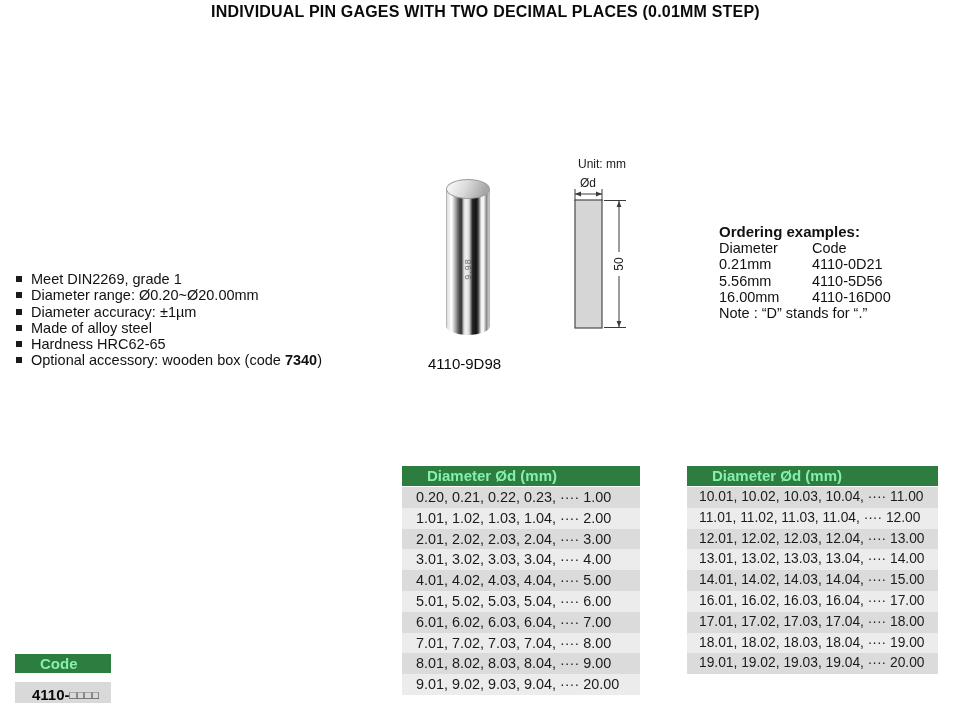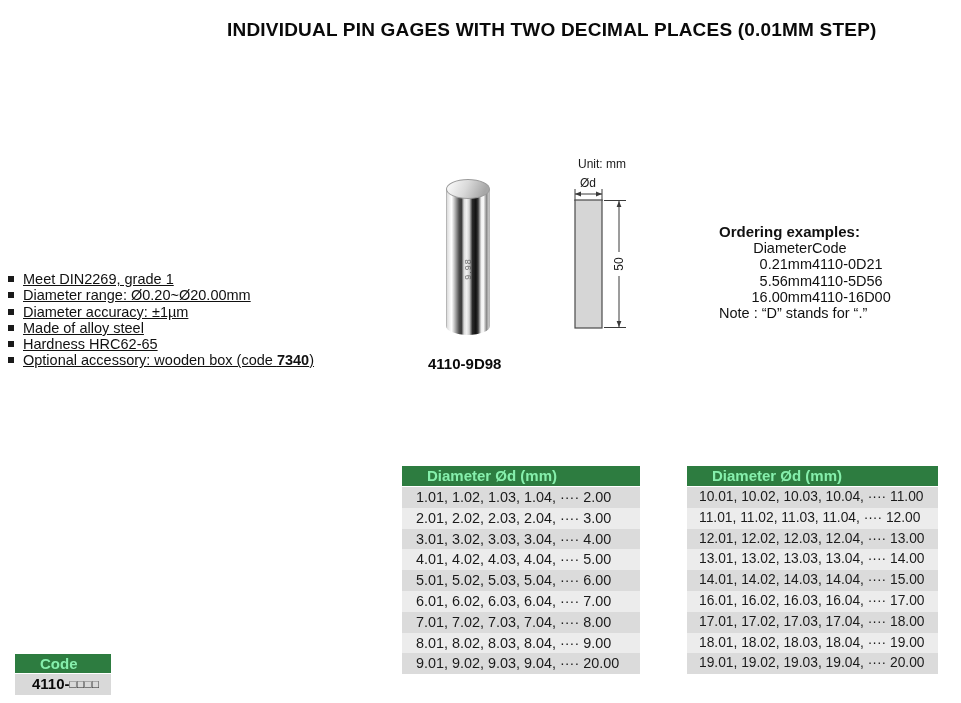--- a/index.html
+++ b/index.html
@@ -2,25 +2,25 @@
 <html><head>
 <meta charset="utf-8">
 <style>
   html,body{margin:0;padding:0;}
   body{
     width:961px;height:703px;position:relative;overflow:hidden;
     background:#ffffff;color:#111;
     font-family:"Liberation Sans","DejaVu Sans",sans-serif;
   }
   .title{
-    position:absolute;left:211px;top:3px;margin:16px;
-    font-size:19px;font-weight:bold;letter-spacing:.2px;white-space:nowrap;color:#0a0a0a;
+    position:absolute;left:211px;top:3px;margin:0;
+    font-size:16px;font-weight:bold;letter-spacing:.2px;white-space:nowrap;color:#0a0a0a;
   }
   
-  .features{position:absolute;left:8px;top:271px;list-style:none;margin:0;padding:0;text-decoration:underline;}
+  .features{position:absolute;left:16px;top:271px;list-style:none;margin:0;padding:0;}
   .feat{display:flex;align-items:flex-start;gap:9px;font-size:14.5px;line-height:16.3px;white-space:nowrap;}
   .sq{flex:0 0 auto;width:6px;height:6px;background:#1a1a1a;margin-top:5px;}
   
   .pin{position:absolute;left:446px;top:179px;width:44px;height:156px;}
   .pin-body{
     position:absolute;left:0;top:10px;width:44px;height:146px;
     border-radius:0 0 50% 50% / 0 0 9px 9px;
     background:linear-gradient(90deg,
       #9f9f9f 0%,#dedede 3%,#f5f5f5 9%,#ffffff 13%,
       #b9b9b9 20%,#4d4d4d 30%,#383838 35%,#dcdcdc 41%,
@@ -31,50 +31,50 @@
   }
   .pin-top{
     position:absolute;left:0;top:0;width:44px;height:20px;border-radius:50%;
     background:linear-gradient(115deg,#f6f6f6 10%,#d9d9d9 45%,#a7a7a7 85%);
     border:1px solid #9b9b9b;box-sizing:border-box;z-index:2;
   }
   .engrave{
     position:absolute;left:50%;top:58%;transform:translate(-50%,-50%) rotate(180deg);
     writing-mode:vertical-rl;font-size:9px;letter-spacing:1px;color:rgba(70,70,70,.75);z-index:3;
   }
-  .model{position:absolute;left:428px;top:355px;font-size:15px;font-weight:bold;color:#0a0a0a;}
+  .model{position:absolute;left:428px;top:355px;font-size:15px;font-weight:normal;color:#0a0a0a;}
   
   .drawing{position:absolute;left:558px;top:155px;}
   .dtext{font-family:"Liberation Sans","DejaVu Sans",sans-serif;font-size:12px;fill:#1a1a1a;}
   
   .ordering{position:absolute;left:719px;top:224px;font-size:14.5px;line-height:16.2px;white-space:nowrap;}
   .ord-title{font-weight:bold;font-size:15px;}
-  .ord-d{display:inline-block;width:93px;text-align:right;}
+  .ord-d{display:inline-block;width:93px;}
   
   .dtable{position:absolute;top:466px;}
   .dtable-left{left:402px;width:238px;}
   .dtable-right{left:687px;width:251px;}
   .thead{
     background:#2d7c40;color:#86efac;font-weight:bold;font-size:15px;
     height:21px;line-height:20px;padding-left:25px;box-sizing:border-box;
     border-bottom:1px solid #fff;white-space:nowrap;
   }
   .trow{
     height:20.8px;line-height:20.8px;font-size:14.4px;padding-left:14px;
     box-sizing:border-box;white-space:nowrap;color:#1b1b1b;
   }
   .trow:nth-child(odd){background:#ececec;}
   .trow:nth-child(even){background:#dbdbdb;}
   .dtable-right .trow{font-size:13.8px;padding-left:12px;}
   
   .codebox{position:absolute;left:15px;top:654px;width:96px;}
   .codebox .thead{height:20px;line-height:19px;}
   .code-val{
-    background:#d9d9d9;height:21px;line-height:20px;padding-left:17px;
-    font-size:15px;font-weight:bold;color:#0a0a0a;white-space:nowrap;box-sizing:border-box;
+    background:#d9d9d9;height:21px;line-height:25px;padding-left:17px;
+    font-size:15px;font-weight:bold;color:#0a0a0a;white-space:nowrap;box-sizing:border-box;margin-top:8px;
   }
   .squares{font-weight:400;font-size:11.5px;letter-spacing:.5px;position:relative;top:-1px;color:#1b1b1b;}
 </style>
 </head>
 <body>
 
 <div>
 
   <h1 class="title">INDIVIDUAL PIN GAGES WITH TWO DECIMAL PLACES (0.01MM STEP)</h1>
 
@@ -145,20 +145,21 @@
       <span class="ord-d">5.56mm</span><span>4110-5D56</span>
     </div>
     <div class="ord-row">
       <span class="ord-d">16.00mm</span><span>4110-16D00</span>
     </div>
     <div class="ord-note">Note : “D” stands for “.”</div>
   </div>
 
   <div class="dtable dtable-left">
     <div class="thead">Diameter Ød (mm)</div>
+    <div class="trow">0.20, 0.21, 0.22, 0.23, ···· 1.00</div>
     <div class="trow">1.01, 1.02, 1.03, 1.04, ···· 2.00</div>
     <div class="trow">2.01, 2.02, 2.03, 2.04, ···· 3.00</div>
     <div class="trow">3.01, 3.02, 3.03, 3.04, ···· 4.00</div>
     <div class="trow">4.01, 4.02, 4.03, 4.04, ···· 5.00</div>
     <div class="trow">5.01, 5.02, 5.03, 5.04, ···· 6.00</div>
     <div class="trow">6.01, 6.02, 6.03, 6.04, ···· 7.00</div>
     <div class="trow">7.01, 7.02, 7.03, 7.04, ···· 8.00</div>
     <div class="trow">8.01, 8.02, 8.03, 8.04, ···· 9.00</div>
     <div class="trow">9.01, 9.02, 9.03, 9.04, ···· 20.00</div>
   </div>

